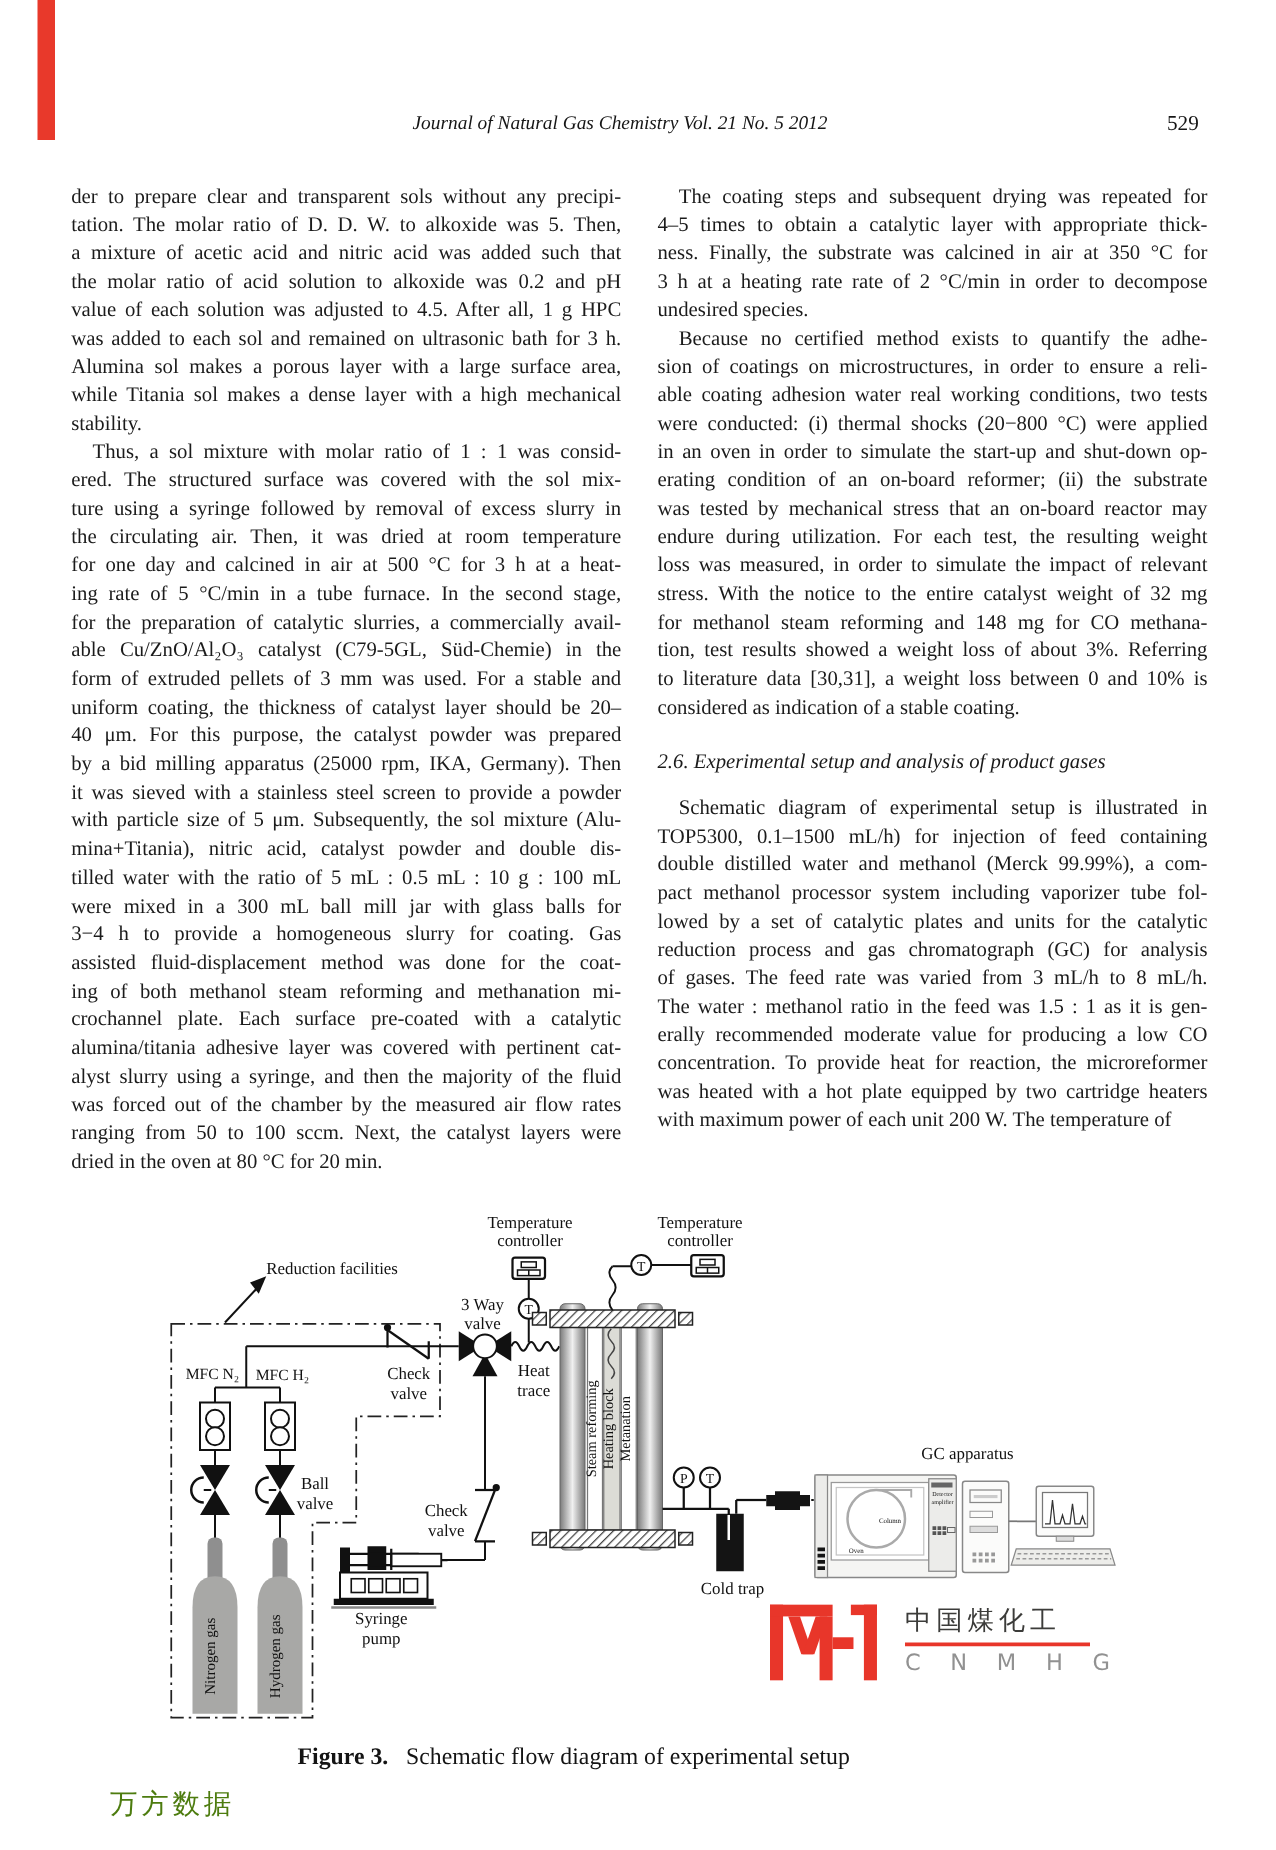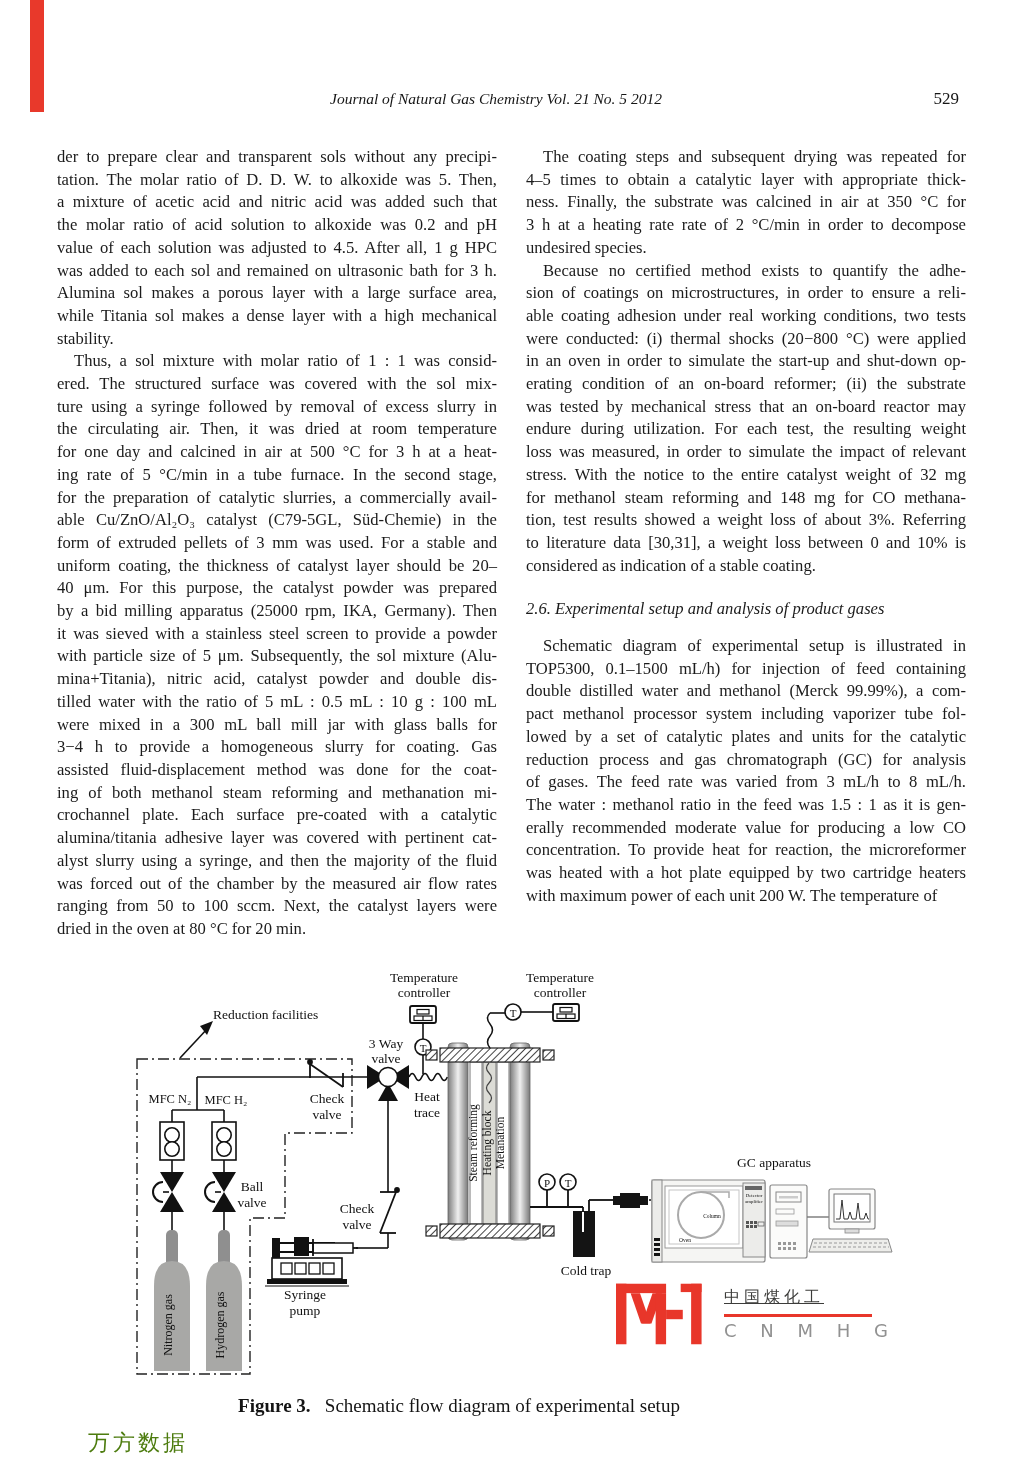--- a/index.html
+++ b/index.html
@@ -29,21 +29,21 @@
   }
   .figure-caption{
     position:absolute;top:1395px;left:0;width:918px;text-align:center;
     font-size:19px;color:#141414;
   }
   .figure-caption .cap-label{font-weight:bold;}
   .figure-wrap{position:absolute;left:95px;top:955px;width:900px;height:430px;}
   svg text{font-family:"Liberation Serif","DejaVu Serif",serif;fill:#111;}
   .logo-wrap{position:absolute;left:616px;top:1283px;display:flex;align-items:flex-start;}
   .logo-text{margin-left:12px;}
-  .logo-cn{font-family:"DejaVu Sans",sans-serif;font-size:16px;letter-spacing:4px;color:#3c3c3a;line-height:27px;text-decoration:underline;}
+  .logo-cn{font-family:"DejaVu Sans",sans-serif;font-size:21px;letter-spacing:4px;color:#3c3c3a;line-height:27px;}
   .logo-rule{width:148px;height:3px;background:#e8362a;margin:4px 0 3px 0;}
   .logo-latin{font-family:"DejaVu Sans",sans-serif;font-size:18px;letter-spacing:9px;color:#919191;}
   .footer-watermark{
     position:absolute;left:88px;top:1428px;font-family:"DejaVu Sans",sans-serif;
     font-size:22px;letter-spacing:3px;color:#4d7c0f;
   }
 </style>
 </head>
 <body>
 
@@ -101,21 +101,21 @@
       <div class="para">
         <div class="line findent">The coating steps and subsequent drying was repeated for</div>
         <div class="line">4–5 times to obtain a catalytic layer with appropriate thick-</div>
         <div class="line">ness. Finally, the substrate was calcined in air at 350 °C for</div>
         <div class="line">3 h at a heating rate rate of 2 °C/min in order to decompose</div>
         <div class="line plast">undesired species.</div>
       </div>
       <div class="para">
         <div class="line findent">Because no certified method exists to quantify the adhe-</div>
         <div class="line">sion of coatings on microstructures, in order to ensure a reli-</div>
-        <div class="line">able coating adhesion under real working conditions, two tests</div>
+        <div class="line">able coating adhesion water real working conditions, two tests</div>
         <div class="line">were conducted: (i) thermal shocks (20−800 °C) were applied</div>
         <div class="line">in an oven in order to simulate the start-up and shut-down op-</div>
         <div class="line">erating condition of an on-board reformer; (ii) the substrate</div>
         <div class="line">was tested by mechanical stress that an on-board reactor may</div>
         <div class="line">endure during utilization. For each test, the resulting weight</div>
         <div class="line">loss was measured, in order to simulate the impact of relevant</div>
         <div class="line">stress. With the notice to the entire catalyst weight of 32 mg</div>
         <div class="line">for methanol steam reforming and 148 mg for CO methana-</div>
         <div class="line">tion, test results showed a weight loss of about 3%. Referring</div>
         <div class="line">to literature data [30,31], a weight loss between 0 and 10% is</div>

